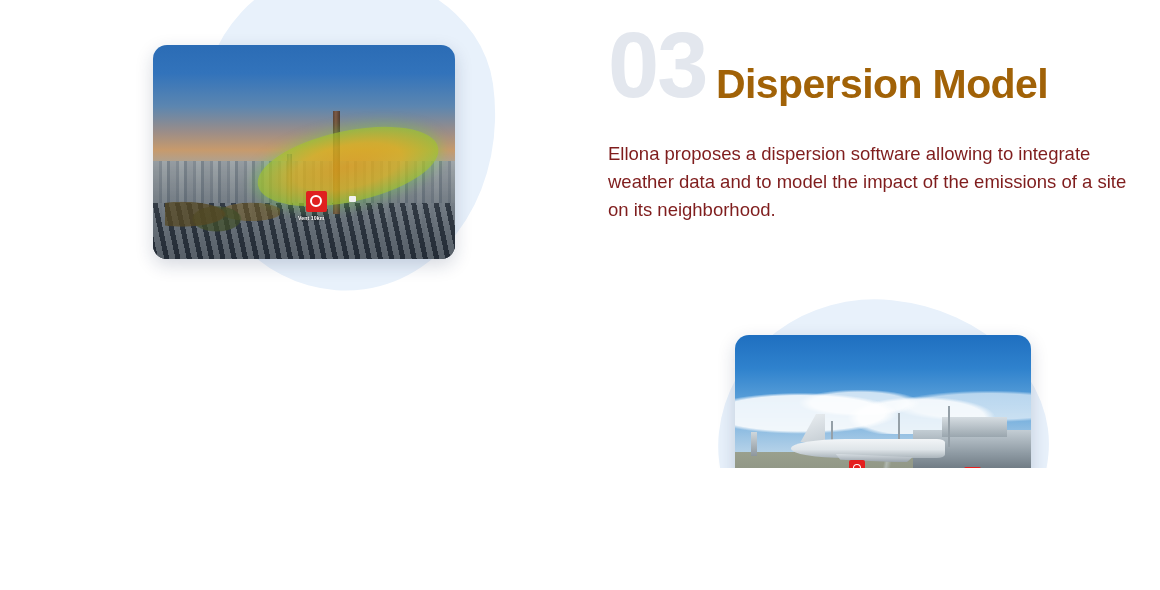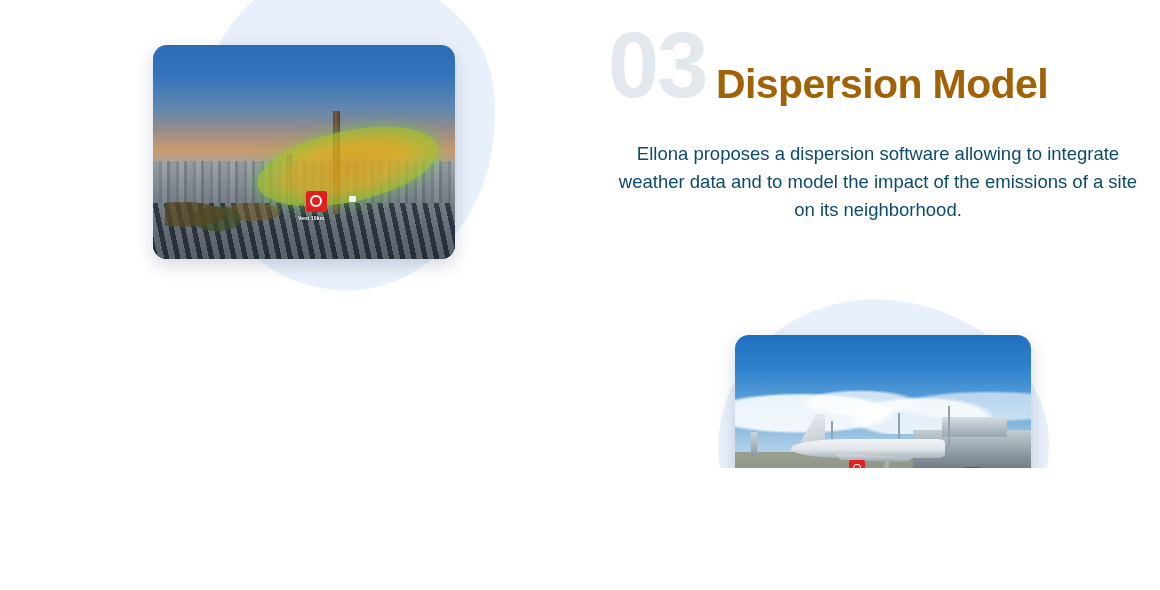--- a/index.html
+++ b/index.html
@@ -79,25 +79,24 @@
     font-weight: bold;
     color: #a16207;
     line-height: 1.05;
     margin-top: -39px;
     letter-spacing: -0.6px;
     position: relative;
     text-align: center;
   }
   .body-copy {
     font-size: 18.5px;
-    color: #0c4a6e;
+    color: #7f1d1d;
     line-height: 1.52;
     margin-top: 12px;
     max-width: 540px;
-    text-align: center;
   }
   .text-block.sec-04 .body-copy { max-width: 530px; }
 
   
   .img-card {
     position: absolute;
     border-radius: 14px;
     overflow: hidden;
     box-shadow: 0 6px 18px rgba(20, 40, 80, 0.18);
   }

